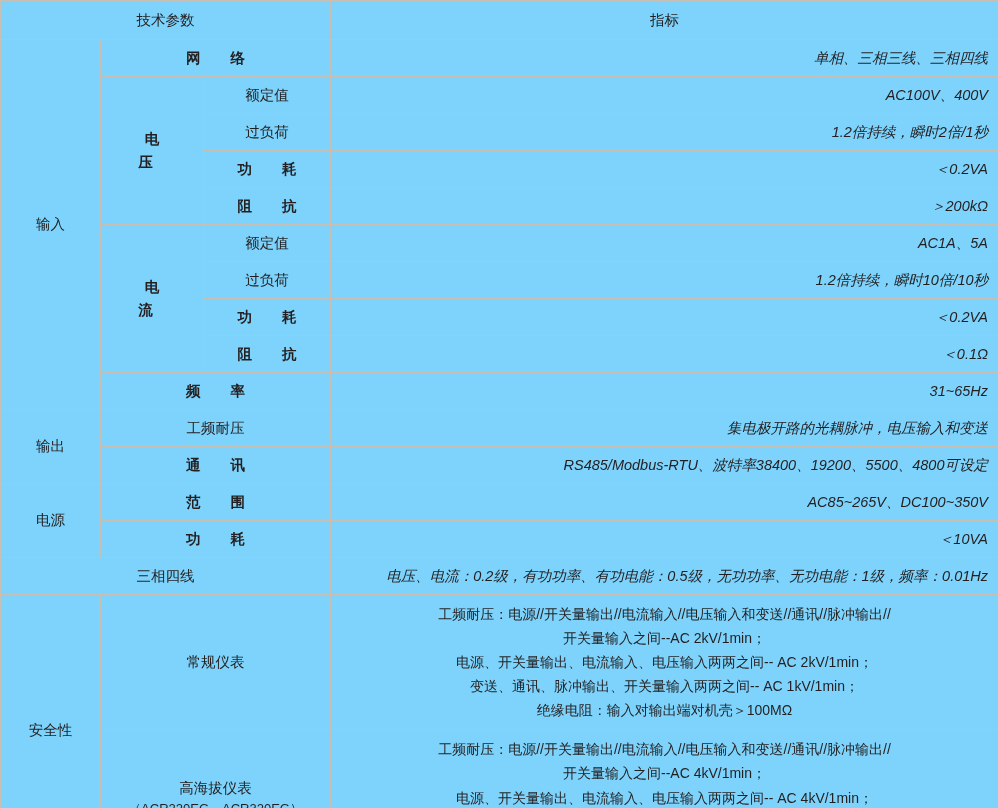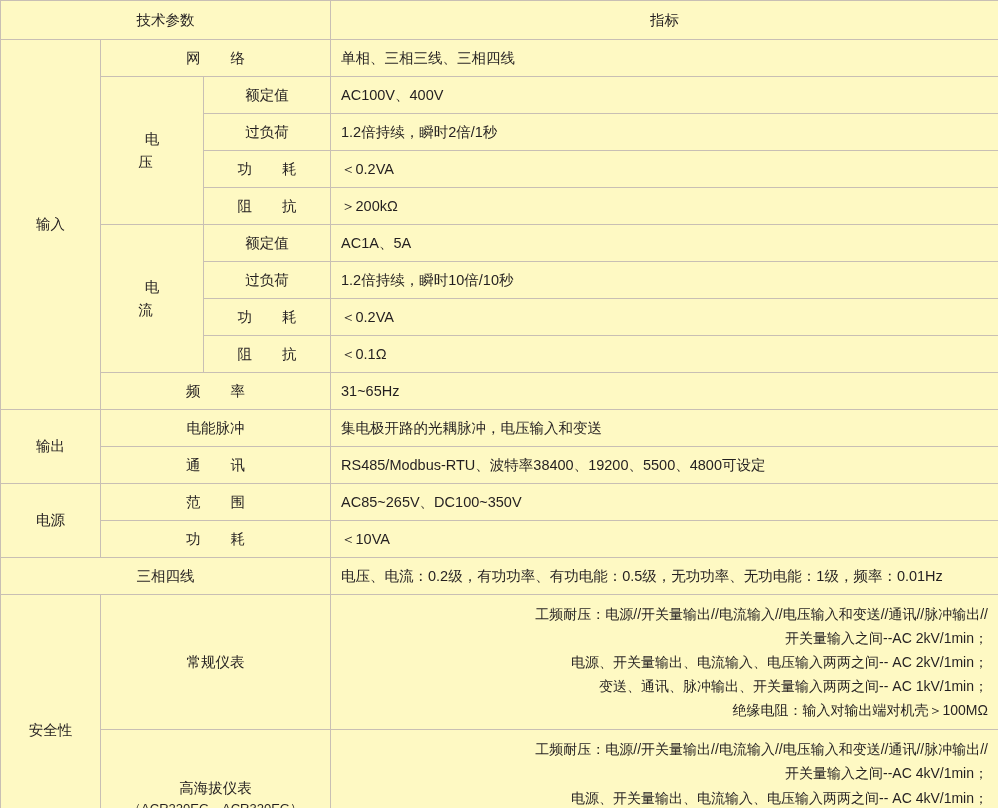--- a/index.html
+++ b/index.html
@@ -18,21 +18,21 @@
     border-collapse: collapse;
     table-layout: fixed;
     color: #231f20;
   }
   #spec-table td {
     border: 1px solid #c8bfb4;
     padding: 0 10px;
     font-size: 14.5px;
     line-height: 1.55;
     vertical-align: middle;
-    background: #fef9c3;
+    background: #7dd3fc;
   }
   
   .c1 { width: 100px; }
   .c2 { width: 103px; }
   .c3 { width: 127px; }
   .c4 { width: 668px; }
 
   
   tr.head td {
     background: #f9ddbd;
@@ -40,34 +40,35 @@
     text-align: center;
     font-size: 15px;
     border-top: 2px solid #4a4542;
     border-bottom: 1px solid #e0c6a6;
   }
   
   td.sh { background: #f7d9b4; }
 
   
   .ctr { text-align: center; }
-  .lft { text-align: left; }
+  .lft { text-align: right; font-style: italic; }
   .mid { vertical-align: middle; }
 
   
   .sp2 {
     display: inline-block;
     letter-spacing: 0.9em;
     text-indent: 0.9em;
+    font-weight: bold;
   }
 
   
   .vblock {
     white-space: pre-line;
-    text-align: right;
+    text-align: center;
     padding: 7px 0;
     font-size: 14px;
     line-height: 1.72;
   }
   .sublabel {
     display: block;
     font-size: 13px;
     line-height: 1.5;
   }
   .rowtall { height: 120px; }
@@ -148,21 +149,21 @@
 
     <tr class="r36">
       <td class="ctr sh" colspan="2">
         <span class="sp2">频  率</span>
       </td>
       <td class="lft sh">31~65Hz</td>
     </tr>
 
     <tr class="r36">
       <td class="ctr mid" rowspan="2">输出</td>
-      <td class="ctr" colspan="2">电能脉冲</td>
+      <td class="ctr" colspan="2">工频耐压</td>
       <td class="lft">集电极开路的光耦脉冲，电压输入和变送</td>
     </tr>
     <tr class="r36">
       <td class="ctr sh" colspan="2">
         <span class="sp2">通  讯</span>
       </td>
       <td class="lft sh">RS485/Modbus-RTU、波特率38400、19200、5500、4800可设定</td>
     </tr>
 
     <tr class="r36">

